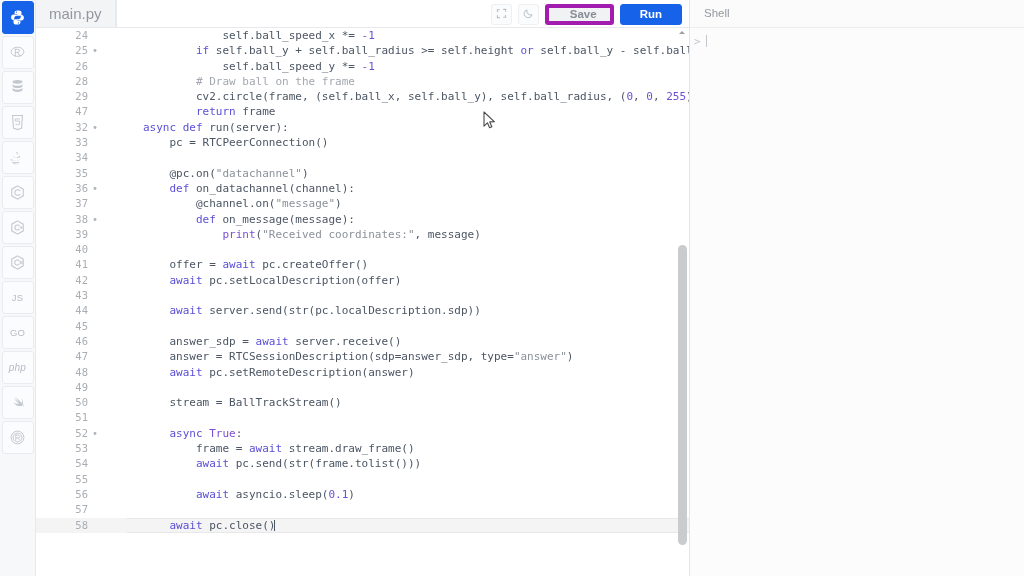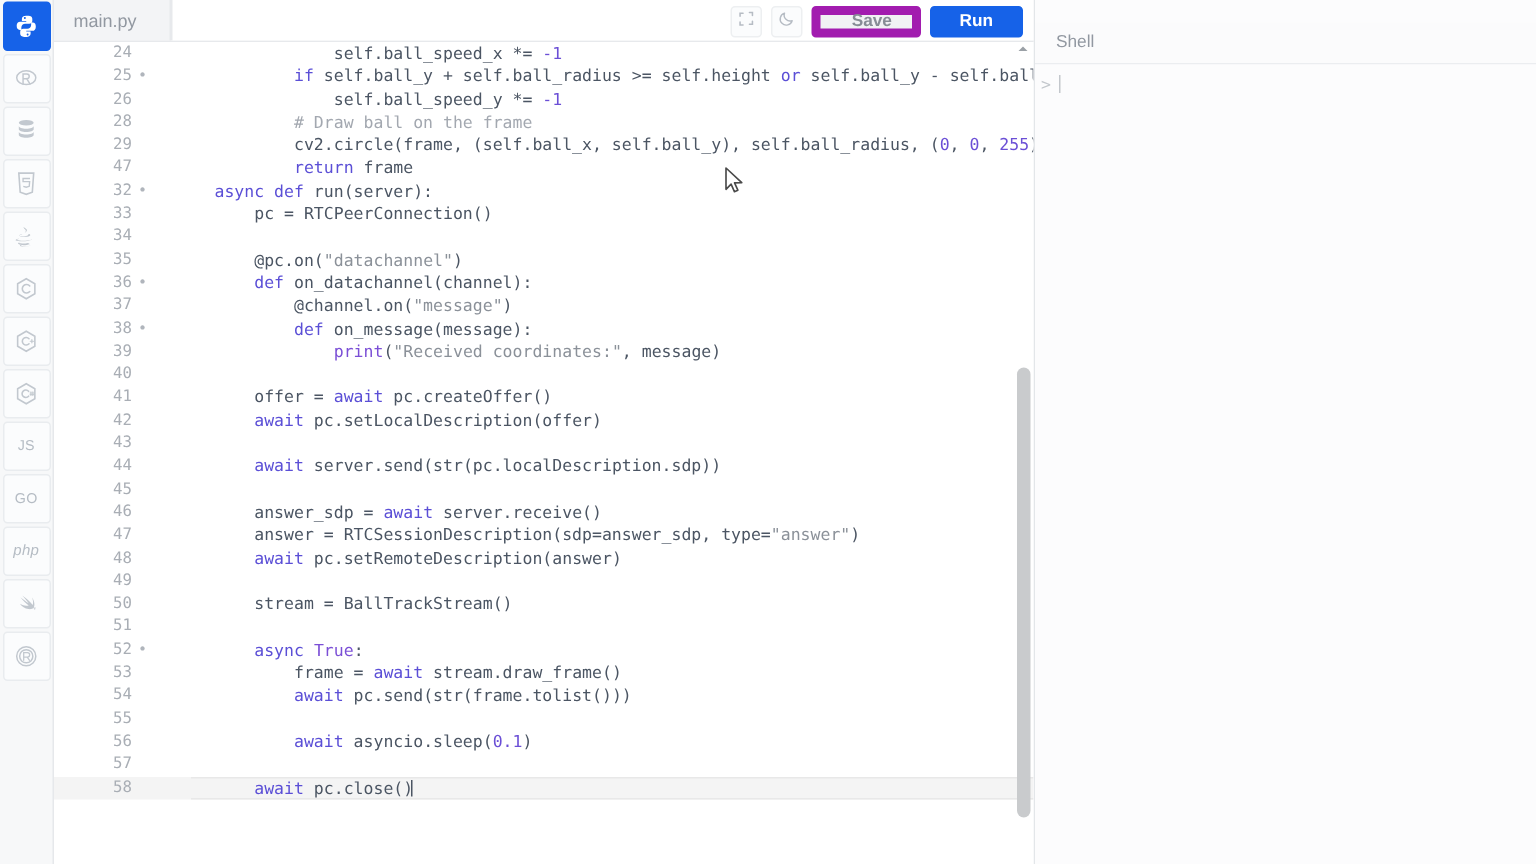--- a/index.html
+++ b/index.html
@@ -73,22 +73,22 @@
     min-height: 28px;
     background: #f3f4f6;
     display: flex;
     align-items: stretch;
     border-bottom: 1px solid #e7e9ec;
     position: relative;
   }
   .tab {
     min-width: 78px;
     padding: 0 13px;
-    display: flex; align-items: center; justify-content: flex-start;
-    font-size: 12px;
+    display: flex; align-items: center; justify-content: flex-end;
+    font-size: 15px;
     color: #9298a1;
     background: #f3f4f6;
     border-right: 1px solid #e7e9ec;
   }
   .tab.active {
     color: #9298a1;
     background: #f3f4f6;
   }
   .tabbar-fill {
     flex: 1;
@@ -117,21 +117,21 @@
     height: 21px;
     border-radius: 3px;
     display: flex; align-items: center; justify-content: center;
     font-size: 11.5px;
     font-weight: bold;
     padding: 0 13px;
   }
   .btn-save {
     background: #f1f2f4;
     color: #878d96;
-    border: 6px solid #a21caf;
+    border: 4px solid #a21caf;
     padding-left: 21px;
   }
   .btn-run {
     background: #1662e8;
     color: #ffffff;
     border: 1px solid #1662e8;
     padding: 0 19px;
   }
 
   
@@ -241,21 +241,20 @@
     flex-direction: column;
     background: #fcfcfd;
   }
   .shell-tabbar {
     height: 28px;
     min-height: 28px;
     background: #fbfbfc;
     border-bottom: 1px solid #ebedf0;
     display: flex;
     align-items: flex-start;
-    margin-top: 15px;
   }
   .shell-tab {
     padding: 0 14px;
     font-size: 11.5px;
     color: #9298a1;
     line-height: 27px;
   }
   .shell-body {
     flex: 1;
     background: #fcfcfd;

